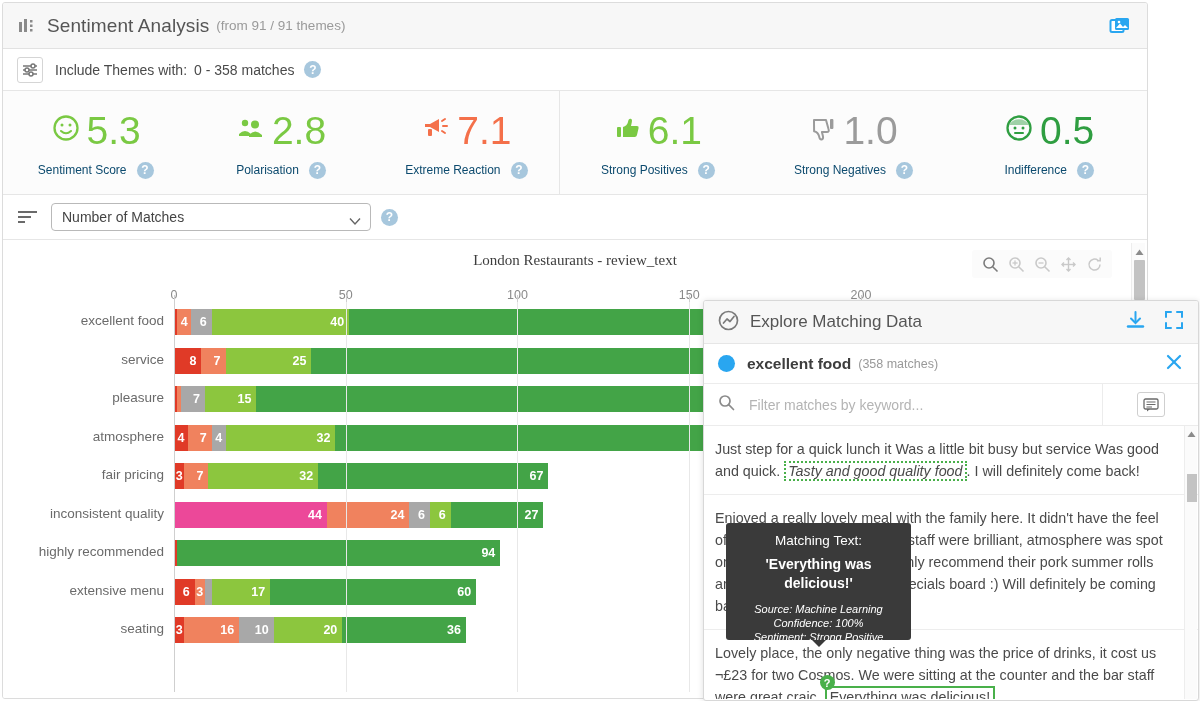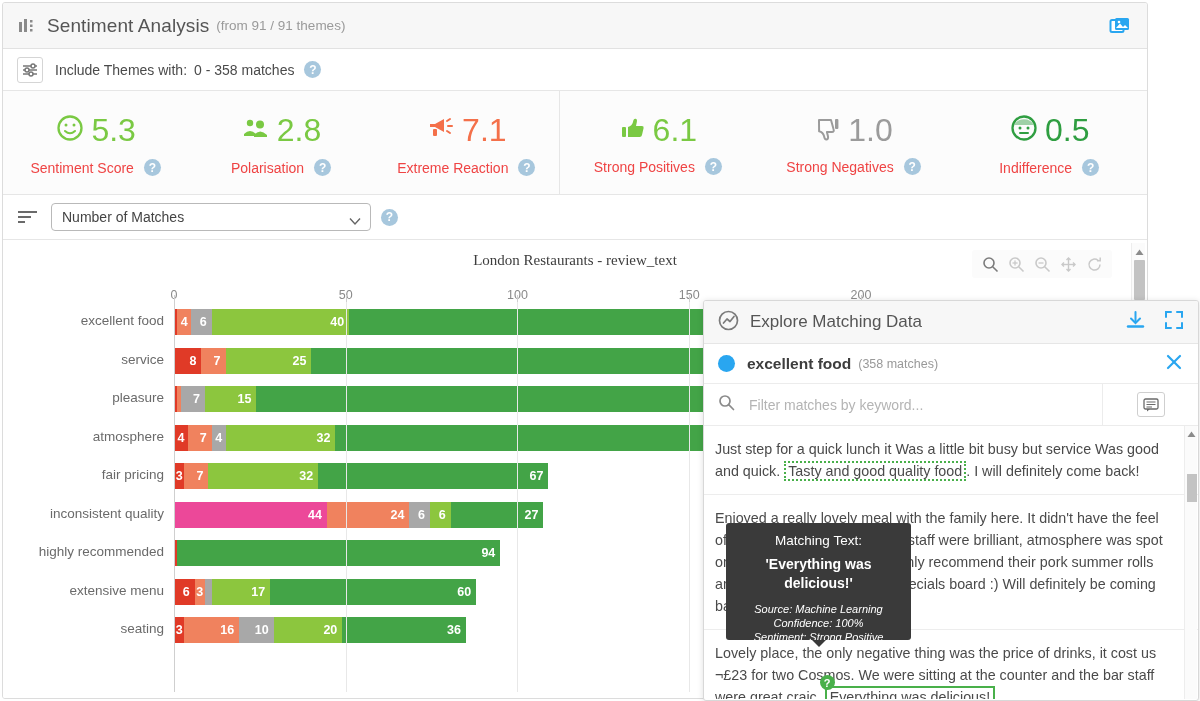--- a/index.html
+++ b/index.html
@@ -83,23 +83,23 @@
   .metric-group { display: flex; }
   .metric-group.g1 { width: 557px; border-right: 1px solid #e6e6e6; }
   .metric-group.g2 { flex: 1; }
   .metric {
     flex: 1;
     display: flex; flex-direction: column;
     align-items: center; justify-content: center;
     padding-top: 4px;
   }
   .metric-top { display: flex; align-items: center; gap: 6px; }
-  .metric-val { font-size: 32px; font-weight: 400; line-height: 1; }
+  .metric-val { font-size: 39px; font-weight: 400; line-height: 1; }
   .metric-bot { display: flex; align-items: center; margin-top: 12px; }
-  .metric-name { font-size: 14px; color: #ef4444; }
+  .metric-name { font-size: 12px; color: #0c4a6e; }
 
   
   .sortbar {
     height: 45px;
     display: flex; align-items: center;
     padding: 0 14px;
     border-bottom: 1px solid #e6e6e6;
     background: #fff;
   }
   .sort-icon { width: 22px; height: 18px; flex: 0 0 auto; }
@@ -267,20 +267,21 @@
     overflow: hidden;
   }
   .ex-item {
     padding: 12px 24px 12px 11px;
     border-bottom: 1px solid #ededed;
     font-size: 14.3px; line-height: 22px; color: #4a4a4a;
   }
   .hl-dotted {
     border: 2px dotted #49b04a;
     padding: 0 2px;
+    font-style: italic;
   }
   .hl-solid {
     border: 2px solid #49b04a;
     padding: 1px 3px;
     position: relative;
   }
   .qmark {
     position: absolute; left: -7px; top: -13px;
     width: 15px; height: 15px; border-radius: 50%;
     background: #49b04a; color: #fff;

